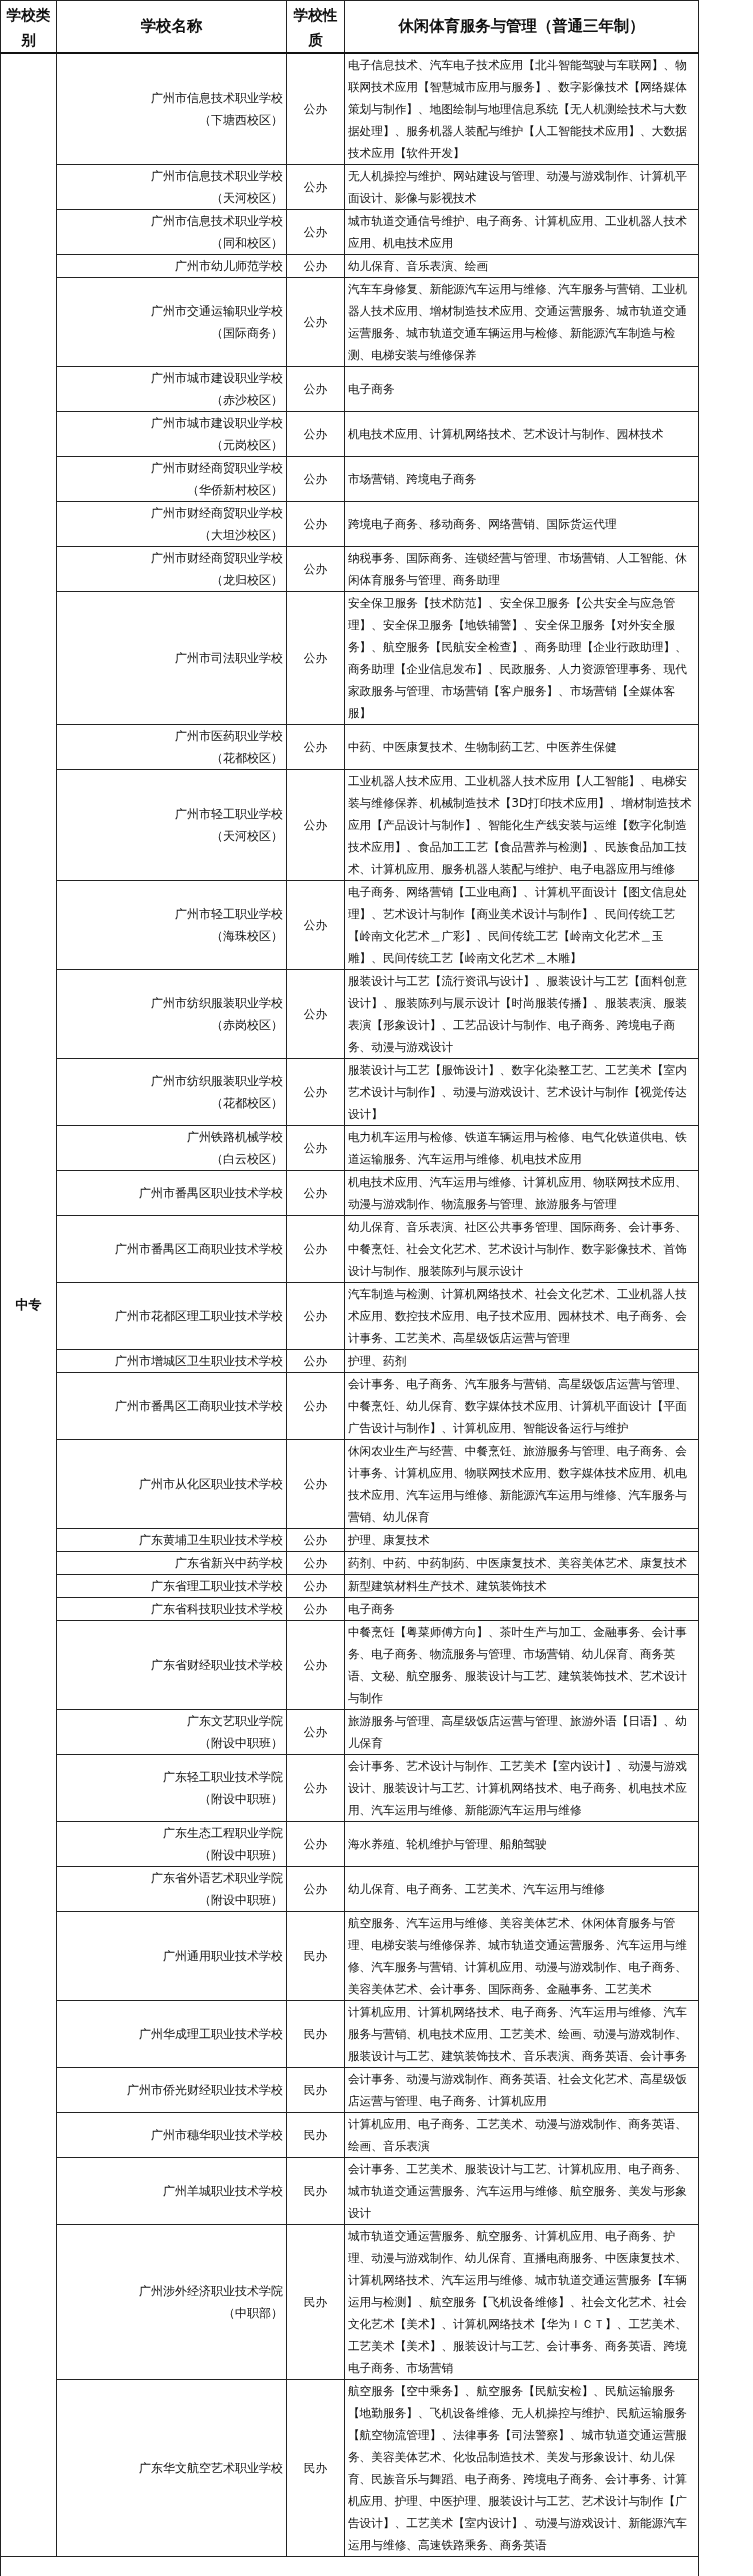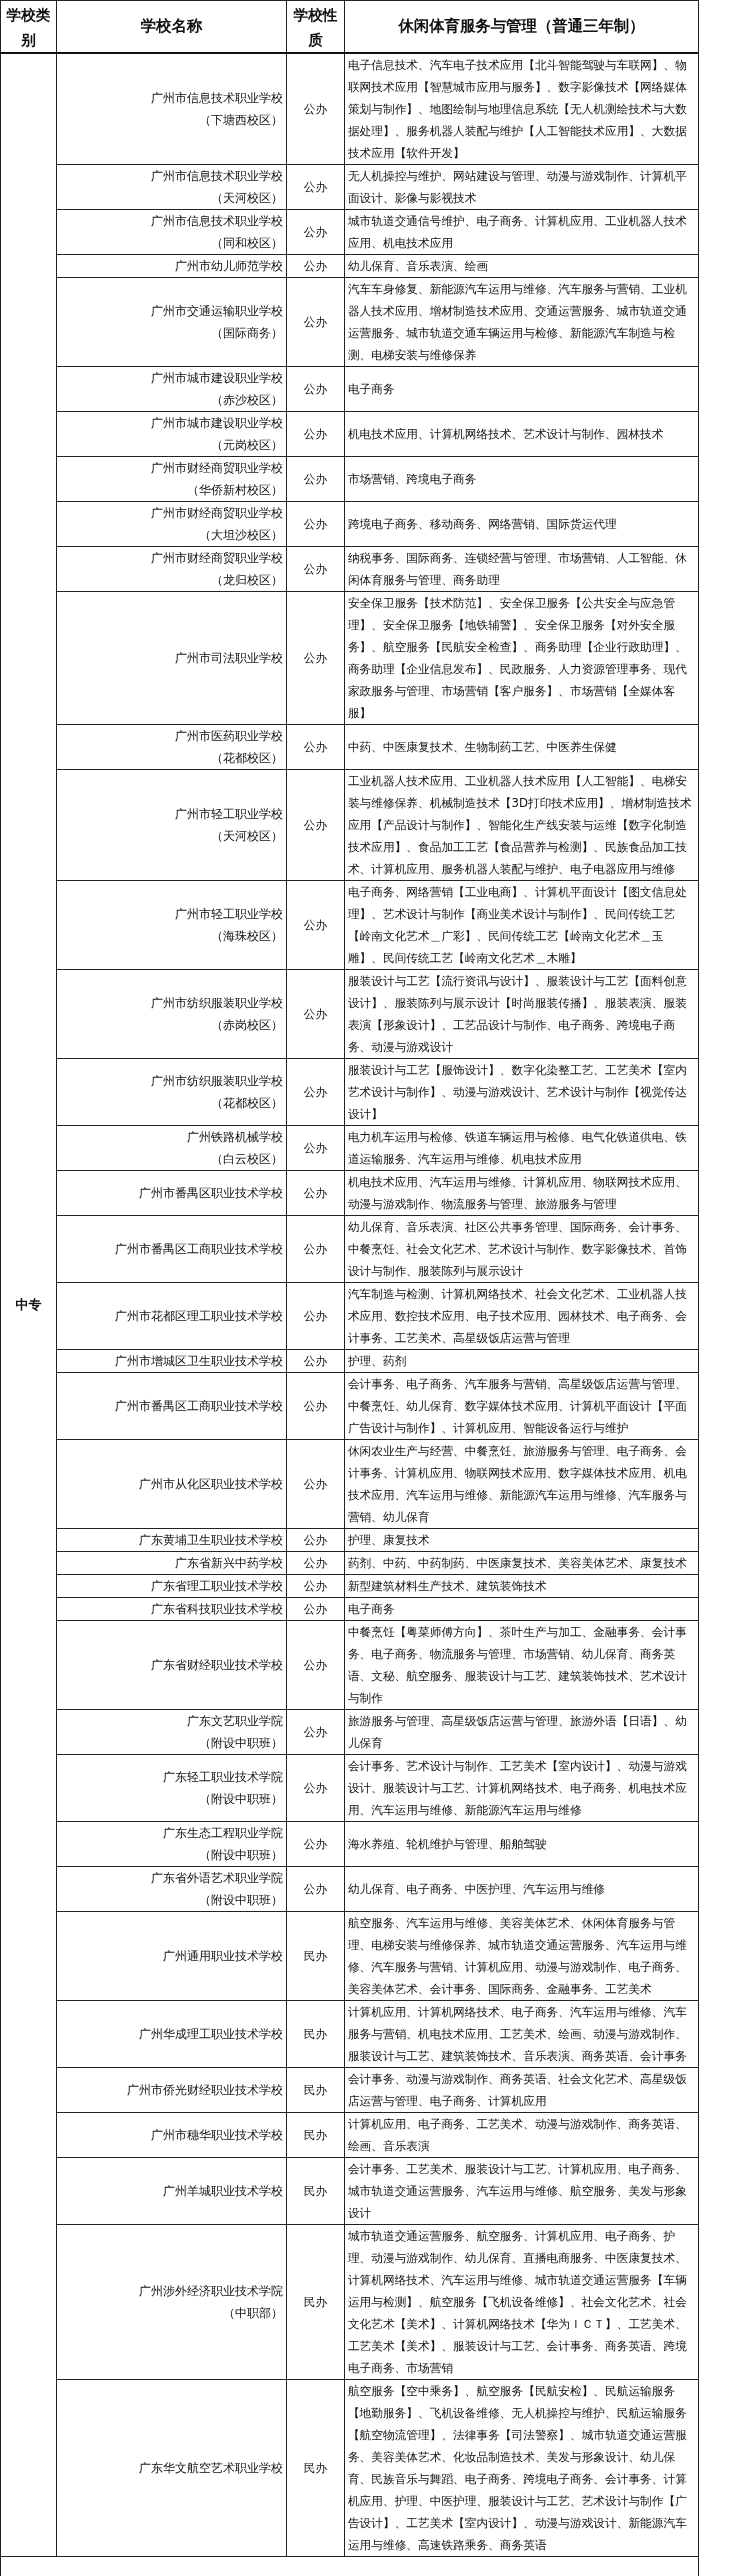--- a/index.html
+++ b/index.html
@@ -269,21 +269,21 @@
         </td>
         <td class="c-nature">公办</td>
         <td class="c-majors">海水养殖、轮机维护与管理、船舶驾驶</td>
       </tr>
       <tr>
         <td class="c-name">
           <span class="name-line">广东省外语艺术职业学院</span>
           <span class="name-line">（附设中职班）</span>
         </td>
         <td class="c-nature">公办</td>
-        <td class="c-majors">幼儿保育、电子商务、中医护理、汽车运用与维修</td>
+        <td class="c-majors">幼儿保育、电子商务、工艺美术、汽车运用与维修</td>
       </tr>
       <tr>
         <td class="c-name">
           <span class="name-line">广州通用职业技术学校</span>
         </td>
         <td class="c-nature">民办</td>
         <td class="c-majors">航空服务、汽车运用与维修、美容美体艺术、休闲体育服务与管理、电梯安装与维修保养、城市轨道交通运营服务、汽车运用与维修、汽车服务与营销、计算机应用、动漫与游戏制作、电子商务、美容美体艺术、会计事务、国际商务、金融事务、工艺美术</td>
       </tr>
       <tr>
         <td class="c-name">

